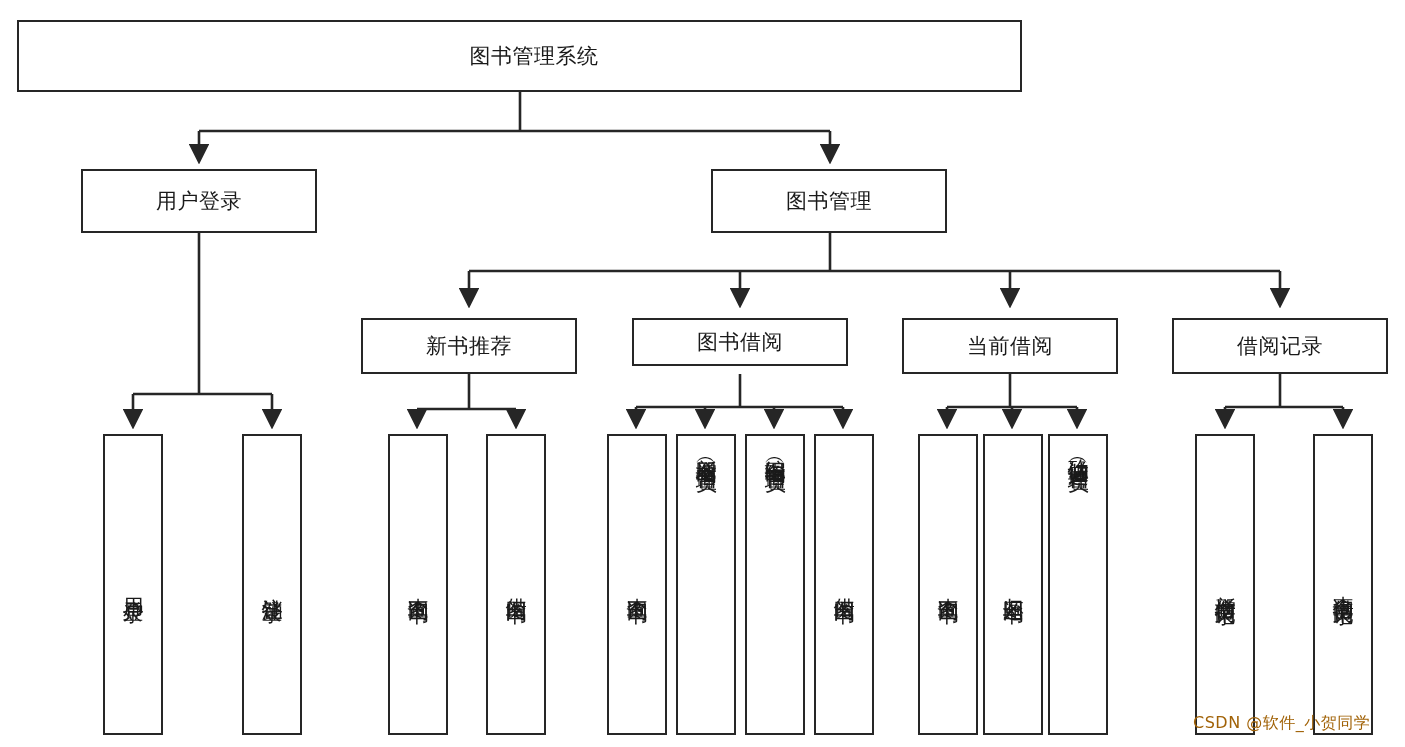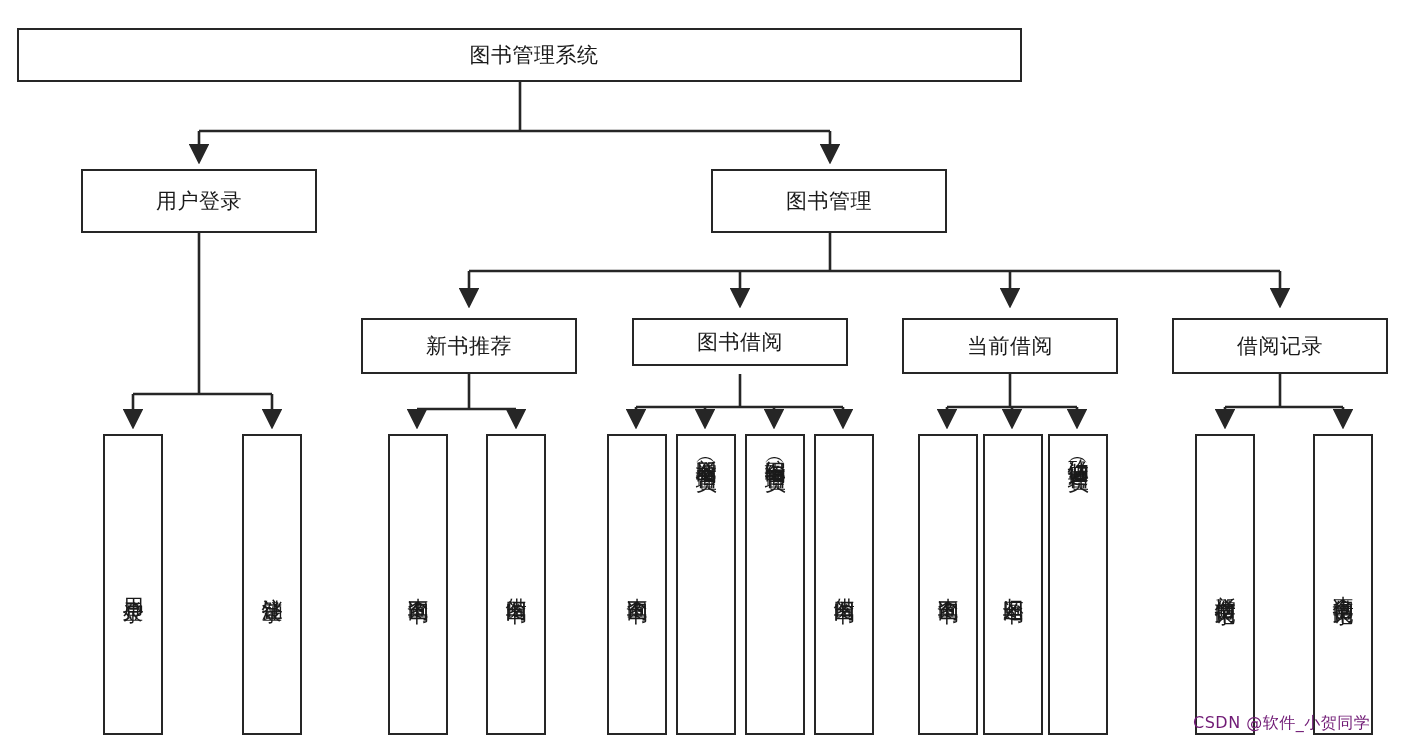--- a/index.html
+++ b/index.html
@@ -57,21 +57,21 @@
   }
   .node.vert.center-v {
     align-items: center;
     padding-top: 0;
   }
   .watermark {
     position: absolute;
     left: 1193px;
     top: 713px;
     font-size: 16px;
-    color: #701a75;
+    color: #a16207;
     white-space: nowrap;
     letter-spacing: 0.5px;
   }
 </style>
 </head>
 <body>
 
 <div id="canvas">
 
   <svg id="edges" viewBox="0 0 1405 747" xmlns="http://www.w3.org/2000/svg">
@@ -117,21 +117,21 @@
       <path d="M 1012 407 L 1012 426" marker-end="url(#arrow)"></path>
       <path d="M 1077 407 L 1077 426" marker-end="url(#arrow)"></path>
 
       <path d="M 1280 374 L 1280 407"></path>
       <path d="M 1225 407 L 1343 407"></path>
       <path d="M 1225 407 L 1225 426" marker-end="url(#arrow)"></path>
       <path d="M 1343 407 L 1343 426" marker-end="url(#arrow)"></path>
     </g>
   </svg>
 
-  <div class="node root" style="left:17px; top:28px; width:1005px; height:54px;padding-left:29px;">
+  <div class="node root" style="left:17px; top:20px; width:1005px; height:72px;padding-left:29px;">
     <span class="node-label">图书管理系统</span>
   </div>
 
   <div class="node" style="left:81px; top:169px; width:236px; height:64px;">
     <span class="node-label">用户登录</span>
   </div>
   <div class="node" style="left:711px; top:169px; width:236px; height:64px;text-align:center;">
     <span class="node-label">图书管理</span>
   </div>
 

